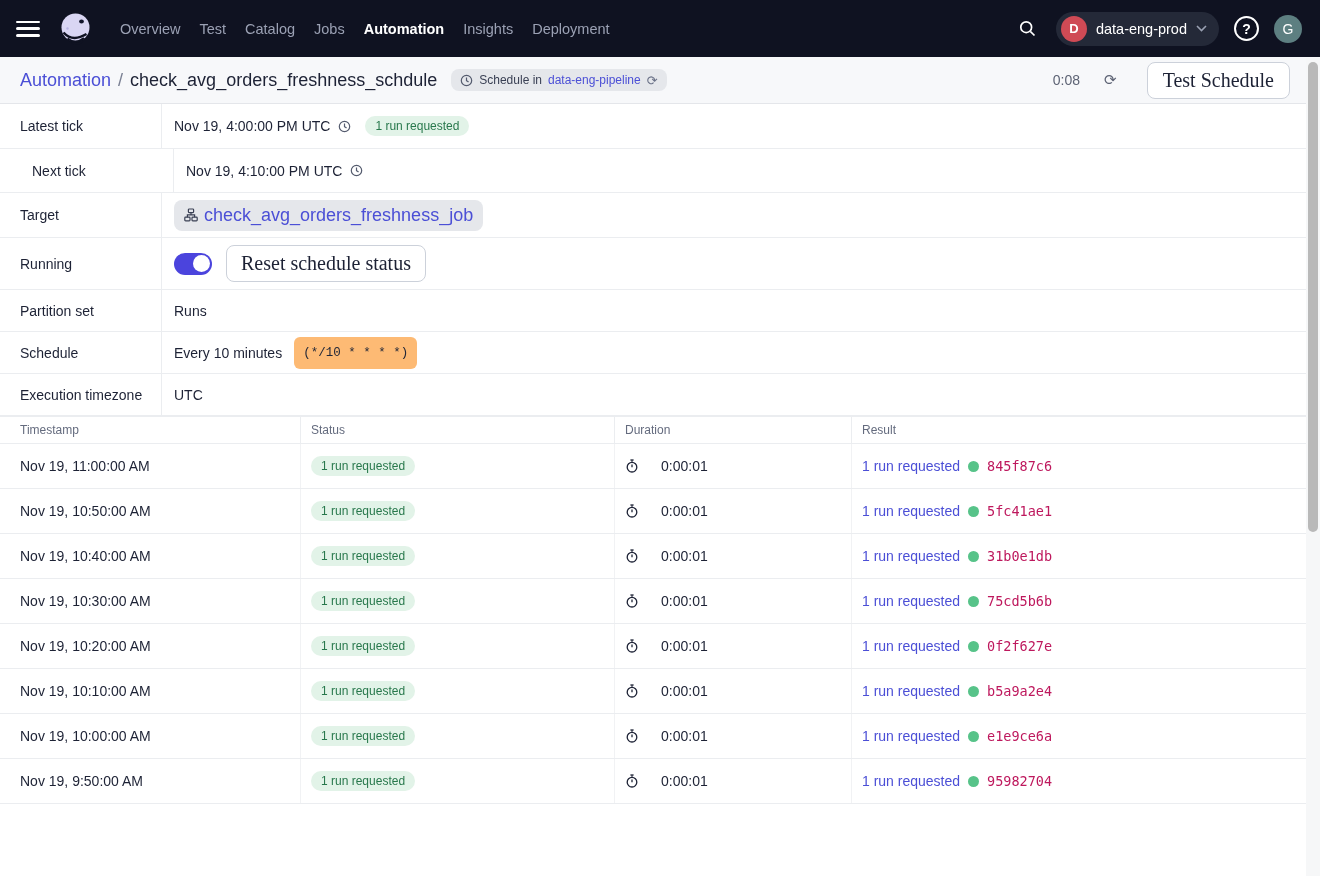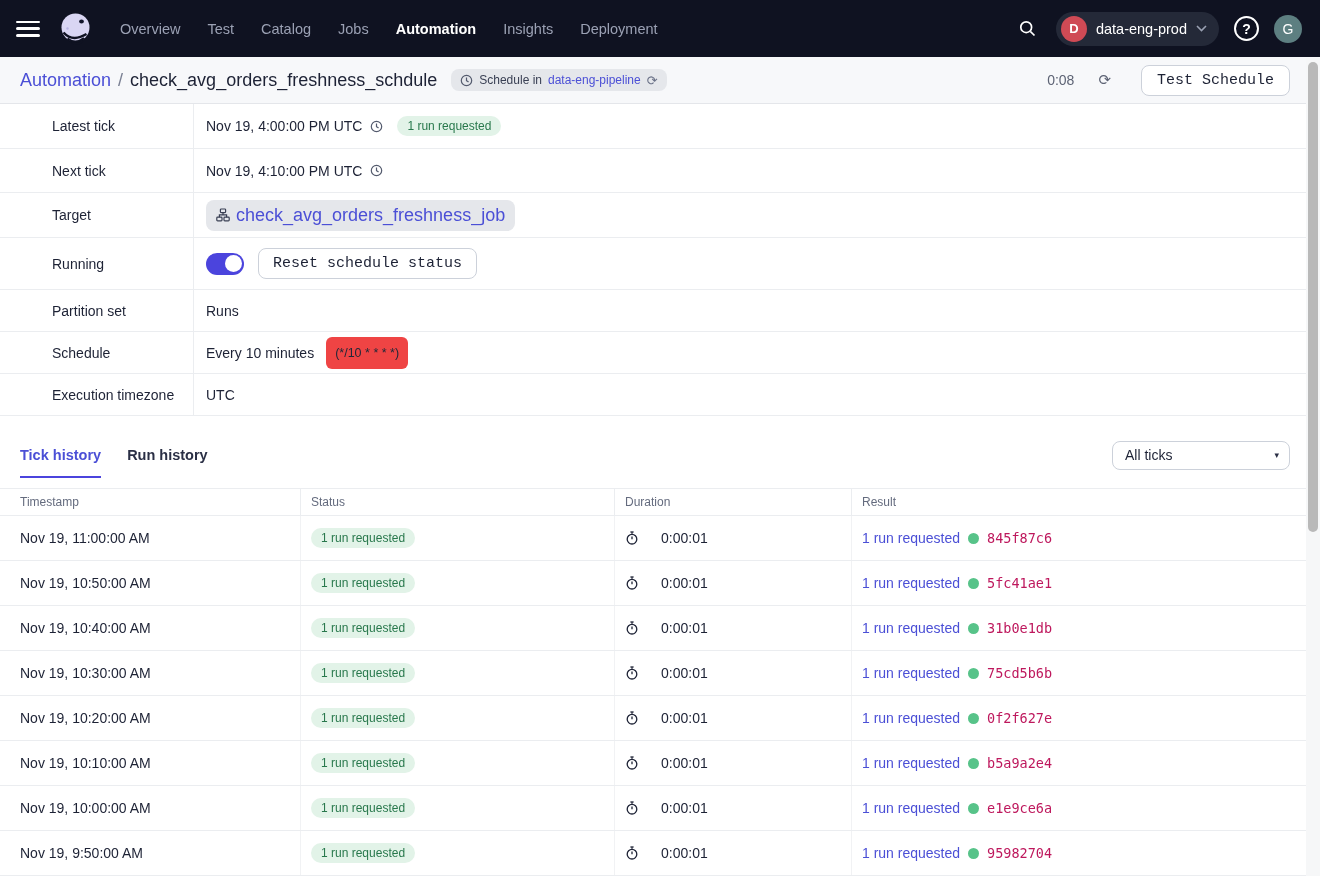--- a/index.html
+++ b/index.html
@@ -5,21 +5,21 @@
   * { margin:0; padding:0; box-sizing:border-box; }
   html,body { width:1320px; height:876px; overflow:hidden; background:#fff;
     font-family:"Liberation Sans", sans-serif; color:#1d2235; }
   .page { position:relative; width:1320px; height:876px; }
 
   
   .topnav { height:57px; background:#0f1221; display:flex; align-items:center; padding:0 18px 0 16px; }
   .hamburger { width:24px; height:16px; display:flex; flex-direction:column; justify-content:space-between; cursor:pointer; margin-right:18px; }
   .hamburger span { display:block; height:2.6px; width:24px; background:#fff; border-radius:2px; }
   .logo { width:36px; height:36px; margin-right:26px; }
-  .nav-items { display:flex; gap:27px; }
+  .nav-items { display:flex; gap:19px; }
   .nav-item { font-size:14.5px; color:#9ba1b4; cursor:pointer; }
   .nav-item.active { color:#ffffff; font-weight:bold; }
   .nav-right { margin-left:auto; display:flex; align-items:center; gap:15px; }
   .search-btn { width:26px; height:26px; display:flex; align-items:center; justify-content:center; cursor:pointer; }
   .workspace-pill { display:flex; align-items:center; gap:9px; background:#242938; border-radius:18px; padding:4px 12px 4px 5px; cursor:pointer; }
   .ws-avatar { width:26px; height:26px; border-radius:50%; background:#cf4a55; color:#fff; font-size:13px; font-weight:bold; display:flex; align-items:center; justify-content:center; }
   .ws-name { color:#fff; font-size:14.5px; }
   .help-btn { width:25px; height:25px; border:2px solid #fff; border-radius:50%; color:#fff; font-size:14px; font-weight:bold; display:flex; align-items:center; justify-content:center; cursor:pointer; }
   .user-avatar { width:28px; height:28px; border-radius:50%; background:#5d7f81; color:#fff; font-size:14px; display:flex; align-items:center; justify-content:center; cursor:pointer; }
 
@@ -27,37 +27,37 @@
   .pagehead { height:47px; background:#f7f8fa; border-bottom:1px solid #e4e6ea; display:flex; align-items:center; padding:0 30px 0 20px; }
   .crumb-root { color:#4b4fd6; font-size:18px; cursor:pointer; }
   .crumb-sep { color:#7a8093; font-size:18px; margin:0 7px; }
   .page-title { color:#1d2235; font-size:18px; }
   .sched-badge { margin-left:14px; display:flex; align-items:center; gap:6px; background:#e5e7eb; border-radius:8px; padding:4px 9px; font-size:12px; color:#3a4054; }
   .sched-badge .link { color:#4b4fd6; cursor:pointer; }
   .icon-refresh { color:#6a7187; font-size:13px; line-height:1; cursor:pointer; }
   .head-right { margin-left:auto; display:flex; align-items:center; gap:24px; }
   .countdown { color:#5d6374; font-size:14px; }
   .head-refresh { font-size:15px; color:#5d6374; cursor:pointer; }
-  .btn { background:#fff; border:1px solid #ccd1da; border-radius:8px; font-size:15px; color:#1d2235;
-    padding:6px 14px; cursor:pointer; font-family:Liberation Mono, monospace; }
+  .btn { background:#fff; border:1px solid #ccd1da; border-radius:8px; font-size:20px; color:#1d2235;
+    padding:6px 14px; cursor:pointer; font-family:Liberation Serif, serif; }
   .test-btn { margin-left:6px; padding:6px 15px; }
 
   
   .detail-row { display:flex; align-items:stretch; border-bottom:1px solid #ebedf0; }
-  .d-label { width:162px; flex:0 0 162px; border-right:1px solid #ebedf0; padding-left:20px; display:flex; align-items:center; font-size:14px; color:#1d2235;margin-left:32px; }
+  .d-label { width:162px; flex:0 0 162px; border-right:1px solid #ebedf0; padding-left:20px; display:flex; align-items:center; font-size:14px; color:#1d2235; }
   .d-value { flex:1; display:flex; align-items:center; gap:8px; padding-left:12px; font-size:14px; color:#1d2235; }
-  .r-h44 { height:44px; } .r-h45 { height:45px; } .r-h52 { height:52px; } .r-h42 { height:42px; }
+  .r-h44 { height:44px;padding-left:12px; } .r-h45 { height:45px; } .r-h52 { height:52px; } .r-h42 { height:42px; }
   .clock-ic { color:#545b6e; display:flex; }
   .pill-green { background:#e2f3e8; color:#28784c; font-size:12px; border-radius:10px; padding:3px 10px; white-space:nowrap; }
   .target-pill { display:flex; align-items:center; gap:6px; background:#e5e7eb; border-radius:8px; padding:5px 10px; font-size:18px; }
   .target-pill .job-ic { color:#3a4054; display:flex; }
   .target-pill .job-link { color:#4b4fd6; cursor:pointer; }
   .toggle { width:38px; height:22px; border-radius:11px; background:#4b44dd; position:relative; cursor:pointer; flex:0 0 38px; }
   .toggle .knob { position:absolute; right:2.5px; top:2.5px; width:17px; height:17px; border-radius:50%; background:#fff; }
-  .cron-pill { background:#ef4444; border-radius:6px; padding:9px 9px; font-family:Liberation Sans, sans-serif; font-size:12.5px; color:#232838; margin-left:4px; }
+  .cron-pill { background:#fdba74; border-radius:6px; padding:9px 9px; font-family:Liberation Mono, monospace; font-size:12.5px; color:#232838; margin-left:4px; }
 
   
   .tabs-bar { height:72px; display:flex; align-items:center; padding:6px 30px 0 20px; }
   .tab { font-size:14.5px; font-weight:bold; padding-bottom:13px; margin-right:26px; cursor:pointer; border-bottom:2px solid transparent; margin-bottom:-15px; }
   .tab.active { color:#4b4fd6; border-bottom-color:#4b44dd; }
   .tab.inactive { color:#2a2f45; }
   .filter-select { margin-left:auto; width:178px; height:29px; border:1px solid #ccd1da; border-radius:8px; background:#fff; display:flex; align-items:center; padding:0 10px 0 12px; font-size:14px; color:#1d2235; cursor:pointer; }
   .filter-select .caret { margin-left:auto; font-size:9px; color:#2a2f45; }
 
   
@@ -208,28 +208,20 @@
       </div>
     </div>
     <div class="detail-row r-h42">
       <div class="d-label">Execution timezone</div>
       <div class="d-value">
           <span>UTC</span>
         </div>
     </div>
   </section>
 
-  <div class="tabs-bar">
-    <span class="tab active">Tick history</span>
-    <span class="tab inactive">Run history</span>
-    <div class="filter-select">
-      <span>All ticks</span>
-      <span class="caret">▾</span>
-    </div>
-  </div>
 
   <div class="ticks">
     <div class="t-head">
       <div>Timestamp</div>
       <div>Status</div>
       <div>Duration</div>
       <div>Result</div>
     </div>
     <div>
     <div class="t-row">

